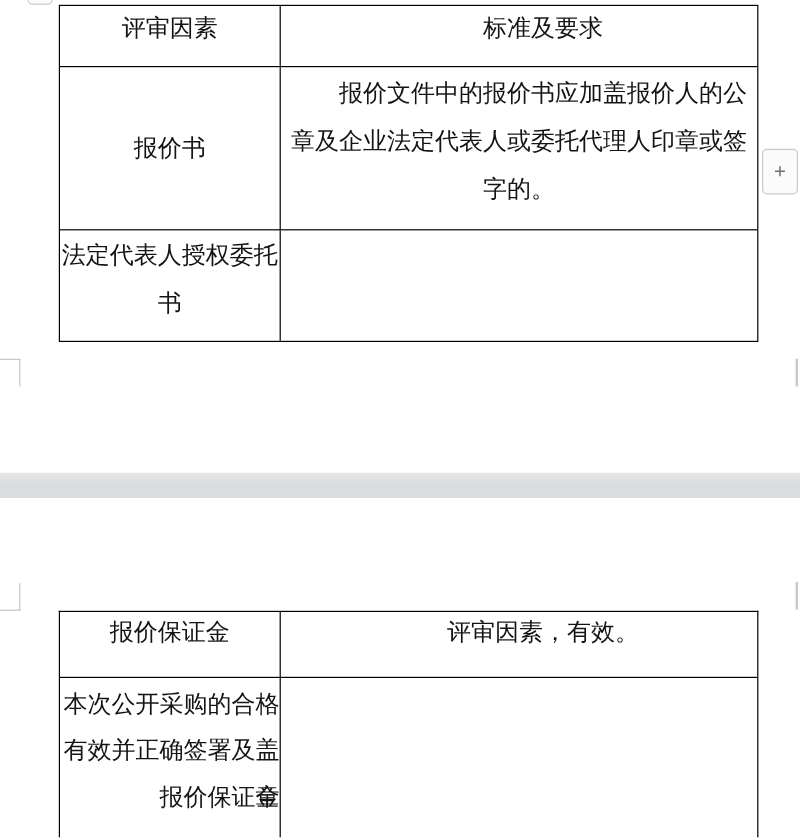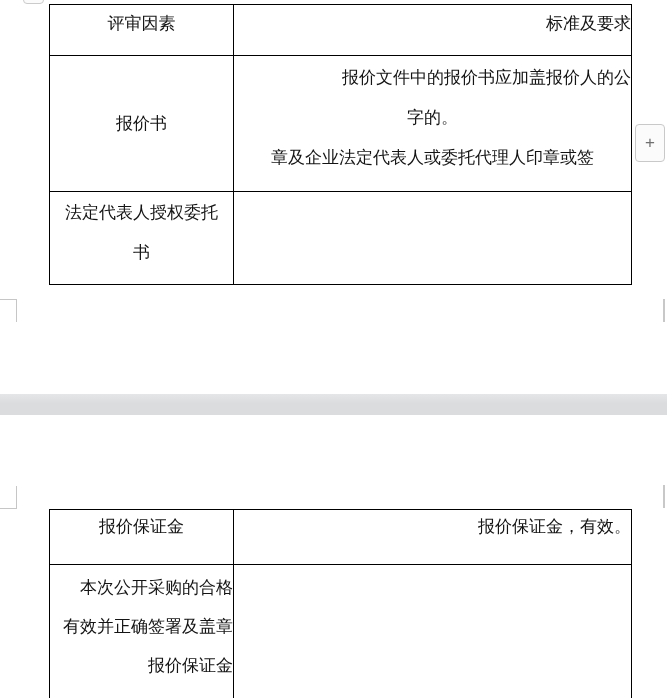--- a/index.html
+++ b/index.html
@@ -62,21 +62,21 @@
     box-sizing: border-box;
     border: 1.5px solid #000000;
     background: #ffffff;
     display: grid;
     grid-template-columns: 184px 1fr;
   }
   .tbl1 { top: 4px; height: 281px; grid-template-rows: 51px 136px 1fr; }
   .tbl2 { top: 509px; height: 233px; border-bottom: none; grid-template-rows: 55px 1fr; }
 
   .cell {
-    font-size: 17px;
+    font-size: 20px;
     display: flex;
     flex-direction: column;
     align-items: center;
     justify-content: center;
     text-align: center;
     overflow: hidden;
     box-sizing: border-box;
   }
   .col1 { border-right: 1.5px solid #000000; }
   .rowb { border-bottom: 1.5px solid #000000; }
@@ -84,21 +84,21 @@
   .pt1  { padding-top: 1px; }
   .pt2  { padding-top: 2px; }
   .pt3  { padding-top: 3px; }
   .pt6  { padding-top: 6px; }
   .pt8  { padding-top: 8px; }
   .pt40 { padding-top: 40px; }
 
   .txt  { display: block; width: 100%; line-height: 22px; }
   .line { display: block; width: 100%; height: 40px; line-height: 40px; }
   .l39  { height: 39px; line-height: 39px; text-align: right; }
-  .indent { text-indent: 2em; text-align: right; }
+  .indent { text-indent: 2em; }
 </style>
 </head>
 <body>
 
 <div class="stage">
 
   <div class="page-gap"></div>
 
   <div class="corner corner-p1-left"></div>
   <div class="vmark vmark-p1-right"></div>
@@ -116,36 +116,36 @@
     </div>
     <div class="cell rowb top pt8">
       <span class="txt indent">标准及要求</span>
     </div>
 
     <div class="cell col1 rowb">
       <span class="txt">报价书</span>
     </div>
     <div class="cell rowb top pt2">
       <span class="line indent">报价文件中的报价书应加盖报价人的公</span>
+      <span class="line">章及企业法定代表人或委托代理人印章或签</span>
       <span class="line">字的。</span>
-      <span class="line">章及企业法定代表人或委托代理人印章或签</span>
     </div>
 
     <div class="cell col1 top pt1">
       <span class="line">法定代表人授权委托</span>
       <span class="line">书</span>
     </div>
   </div>
 
   <div class="tbl tbl2">
     <div class="cell col1 rowb top pt6">
       <span class="txt">报价保证金</span>
     </div>
     <div class="cell rowb top pt6">
-      <span class="txt indent">报价保证金，有效。</span>
+      <span class="txt indent">评审因素，有效。</span>
     </div>
 
     <div class="cell col1 top pt3">
       <span class="line l39">本次公开采购的合格</span>
       <span class="line l39">有效并正确签署及盖章</span>
       <span class="line l39">报价保证金</span>
     </div>
   </div>
 
 </div>

